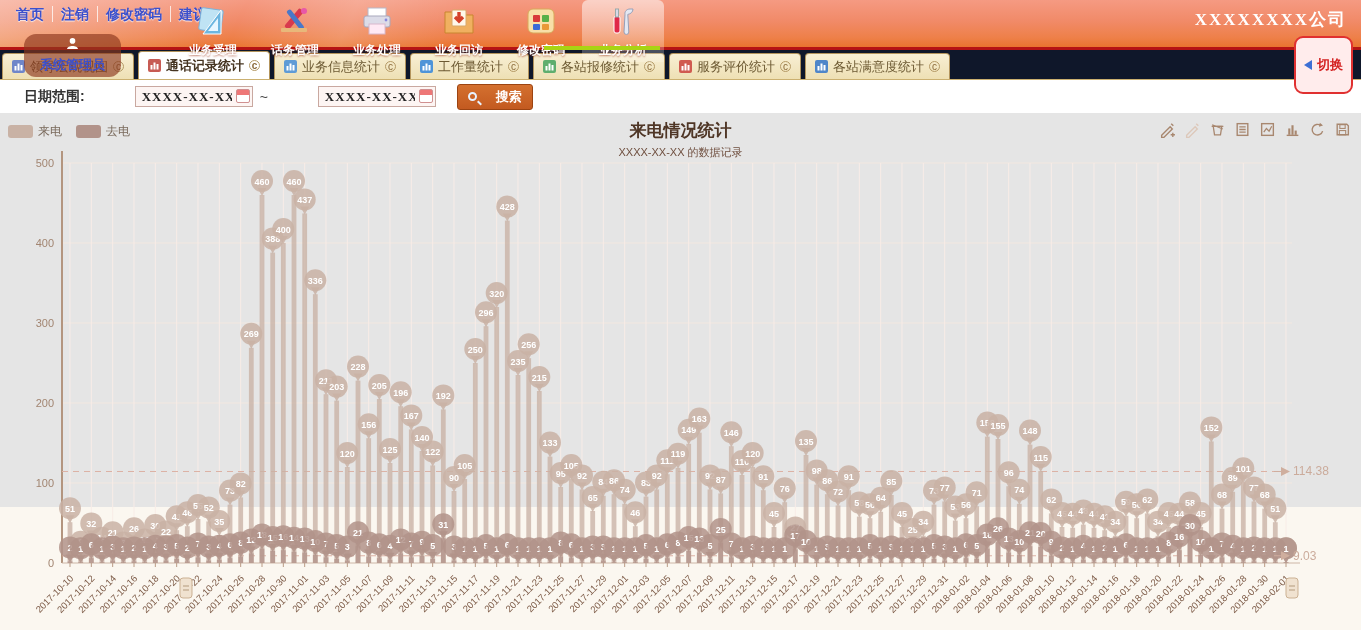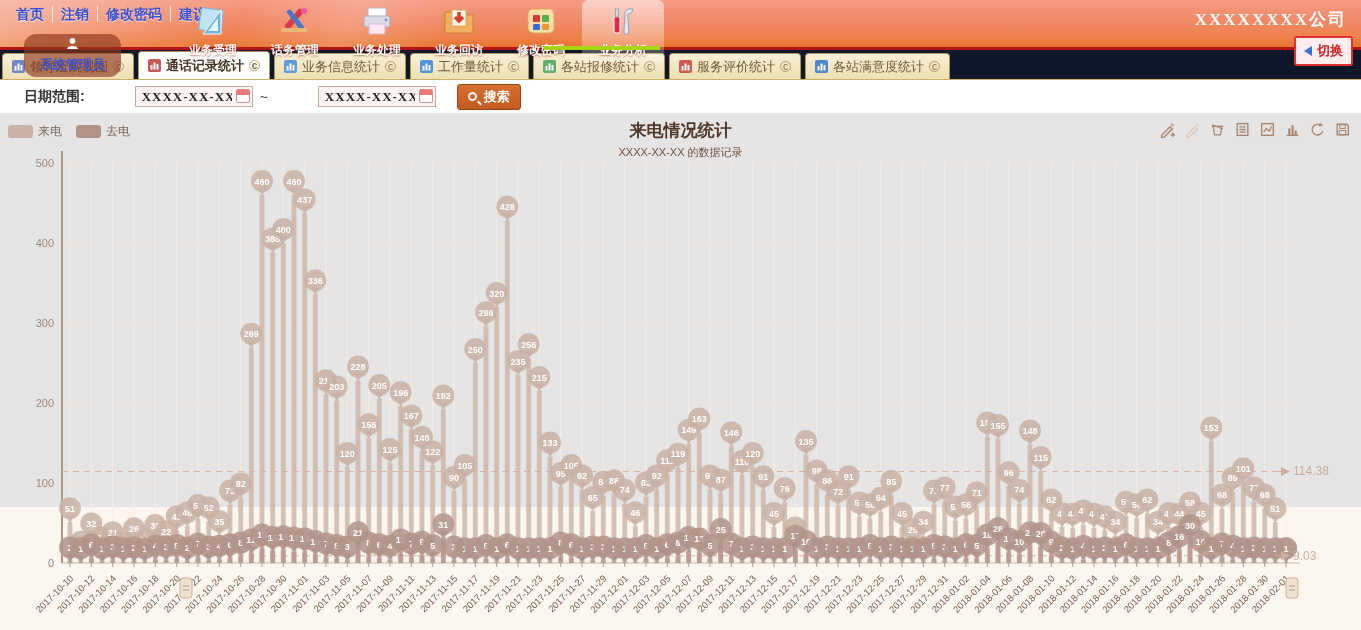--- a/index.html
+++ b/index.html
@@ -13,37 +13,37 @@
   .menu a:last-child { border-right:none; }
   .user-pill { position:absolute; left:24px; top:34px; display:flex; align-items:center; gap:6px; background:rgba(140,55,30,.65); border-radius:12px; padding:3px 16px;flex-direction:column; }
   .user-pill span { color:#3c50cc; font-size:13px; font-weight:bold; }
   .apps { position:absolute; left:172px; top:0; height:62px; display:flex; }
   .app-item { width:82px; height:62px; display:flex; flex-direction:column; align-items:center; justify-content:flex-start; padding-top:4px; cursor:pointer; }
   .app-item svg { display:block; }
   .app-item .alabel { font-size:12px; font-weight:bold; color:#fff; text-shadow:0 1px 2px rgba(150,40,10,.6); margin-top:2px; }
   .app-item.active { background:linear-gradient(180deg,rgba(255,255,255,.55),rgba(255,255,255,.18)); border-radius:6px 6px 0 0; }
   .green-mark { position:absolute; left:544px; bottom:-3px; width:116px; height:4px; background:#a8d414; }
   .company { position:absolute; right:14px; top:8px; color:#fff; font-family:"Liberation Serif",serif; font-size:17px; font-weight:bold; letter-spacing:2px; }
-  .switch-btn { position:absolute; right:8px; top:36px; display:flex; align-items:center; gap:5px; background:#ffecec; border:2px solid #e03030; border-radius:3px; padding:4px 8px; color:#d42222; font-size:13px; font-weight:bold; cursor:pointer; }
+  .switch-btn { position:absolute; right:8px; top:36px; display:flex; align-items:center; gap:5px; background:#ffecec; border:2px solid #e03030; border-radius:9px; padding:18px 8px; color:#d42222; font-size:13px; font-weight:bold; cursor:pointer; }
   .switch-arrow { width:0; height:0; border-top:5px solid transparent; border-bottom:5px solid transparent; border-right:8px solid #3d6fd4; }
 
   
   .tabbar { height:30px; background:#0f172a; border-bottom:1px solid #cbb070; display:flex; align-items:flex-end; padding-left:0; }
   .tab { display:flex; align-items:center; gap:5px; height:26px; margin:0 2px; padding:0 9px; border:1px solid #b3945c; border-bottom:none; border-radius:4px 4px 0 0; background:linear-gradient(180deg,#f8efd4,#eee0b4); font-size:13px; color:#6d5a33; cursor:pointer; white-space:nowrap; }
   .tab.active { background:#fff; font-weight:bold; color:#463522; height:28px; }
   .tab .tclose { font-size:10px; color:#8a6a3a; border:1px solid #b59a66; border-radius:50%; width:11px; height:11px; line-height:9px; text-align:center; }
 
   
   .filterbar { height:33px; background:#fff; display:flex; align-items:center; gap:7px; padding-left:24px; }
   .filterbar .flabel { font-size:14px; font-weight:bold; color:#333; }
   .date-wrap { position:relative; }
   .date-input { width:118px; height:21px; border:1px solid #c9a8a0; background:#fdf5f3; font-family:"Liberation Serif",serif; font-weight:bold; font-size:13px; color:#222; padding:0 20px 0 6px; letter-spacing:1px;margin-left:43px; }
   .cal-icon { position:absolute; right:3px; top:3px; width:14px; height:14px; border:1px solid #d09090; border-radius:2px; background:linear-gradient(180deg,#e77 0%,#e77 38%,#fff 38%); }
   .tilde { font-size:14px; color:#444; }
-  .search-btn { display:flex; align-items:center; gap:7px; background:linear-gradient(180deg,#d4702f,#c35a20); border:1px solid #9c4412; border-radius:3px; color:#fff; font-size:13px; font-weight:bold; padding:3px 10px; margin-left:14px; cursor:pointer; }
+  .search-btn { display:flex; align-items:center; gap:19px; background:linear-gradient(180deg,#d4702f,#c35a20); border:1px solid #9c4412; border-radius:3px; color:#fff; font-size:13px; font-weight:bold; padding:3px 10px; margin-left:14px; cursor:pointer; }
   .mag { width:9px; height:9px; border:2px solid #e8f2ff; border-radius:50%; position:relative; }
   .mag:after { content:""; position:absolute; width:5px; height:2px; background:#e8f2ff; transform:rotate(45deg); left:7px; top:8px; }
 
   
   .chart-area { position:relative; height:394px; background:#e5e5e5; }
   .legend { position:absolute; left:8px; top:10px; display:flex; gap:14px; align-items:center; z-index:3; }
   .legend .litem { display:flex; gap:5px; align-items:center; font-size:12px; color:#7a6a5c; cursor:pointer; }
   .lsw { width:25px; height:13px; border-radius:3px; display:inline-block; }
   .ctitle-wrap { position:absolute; left:0; right:0; top:6px; text-align:center; z-index:2; }
   .ctitle { font-size:17px; font-weight:bold; color:#4f3626; }

